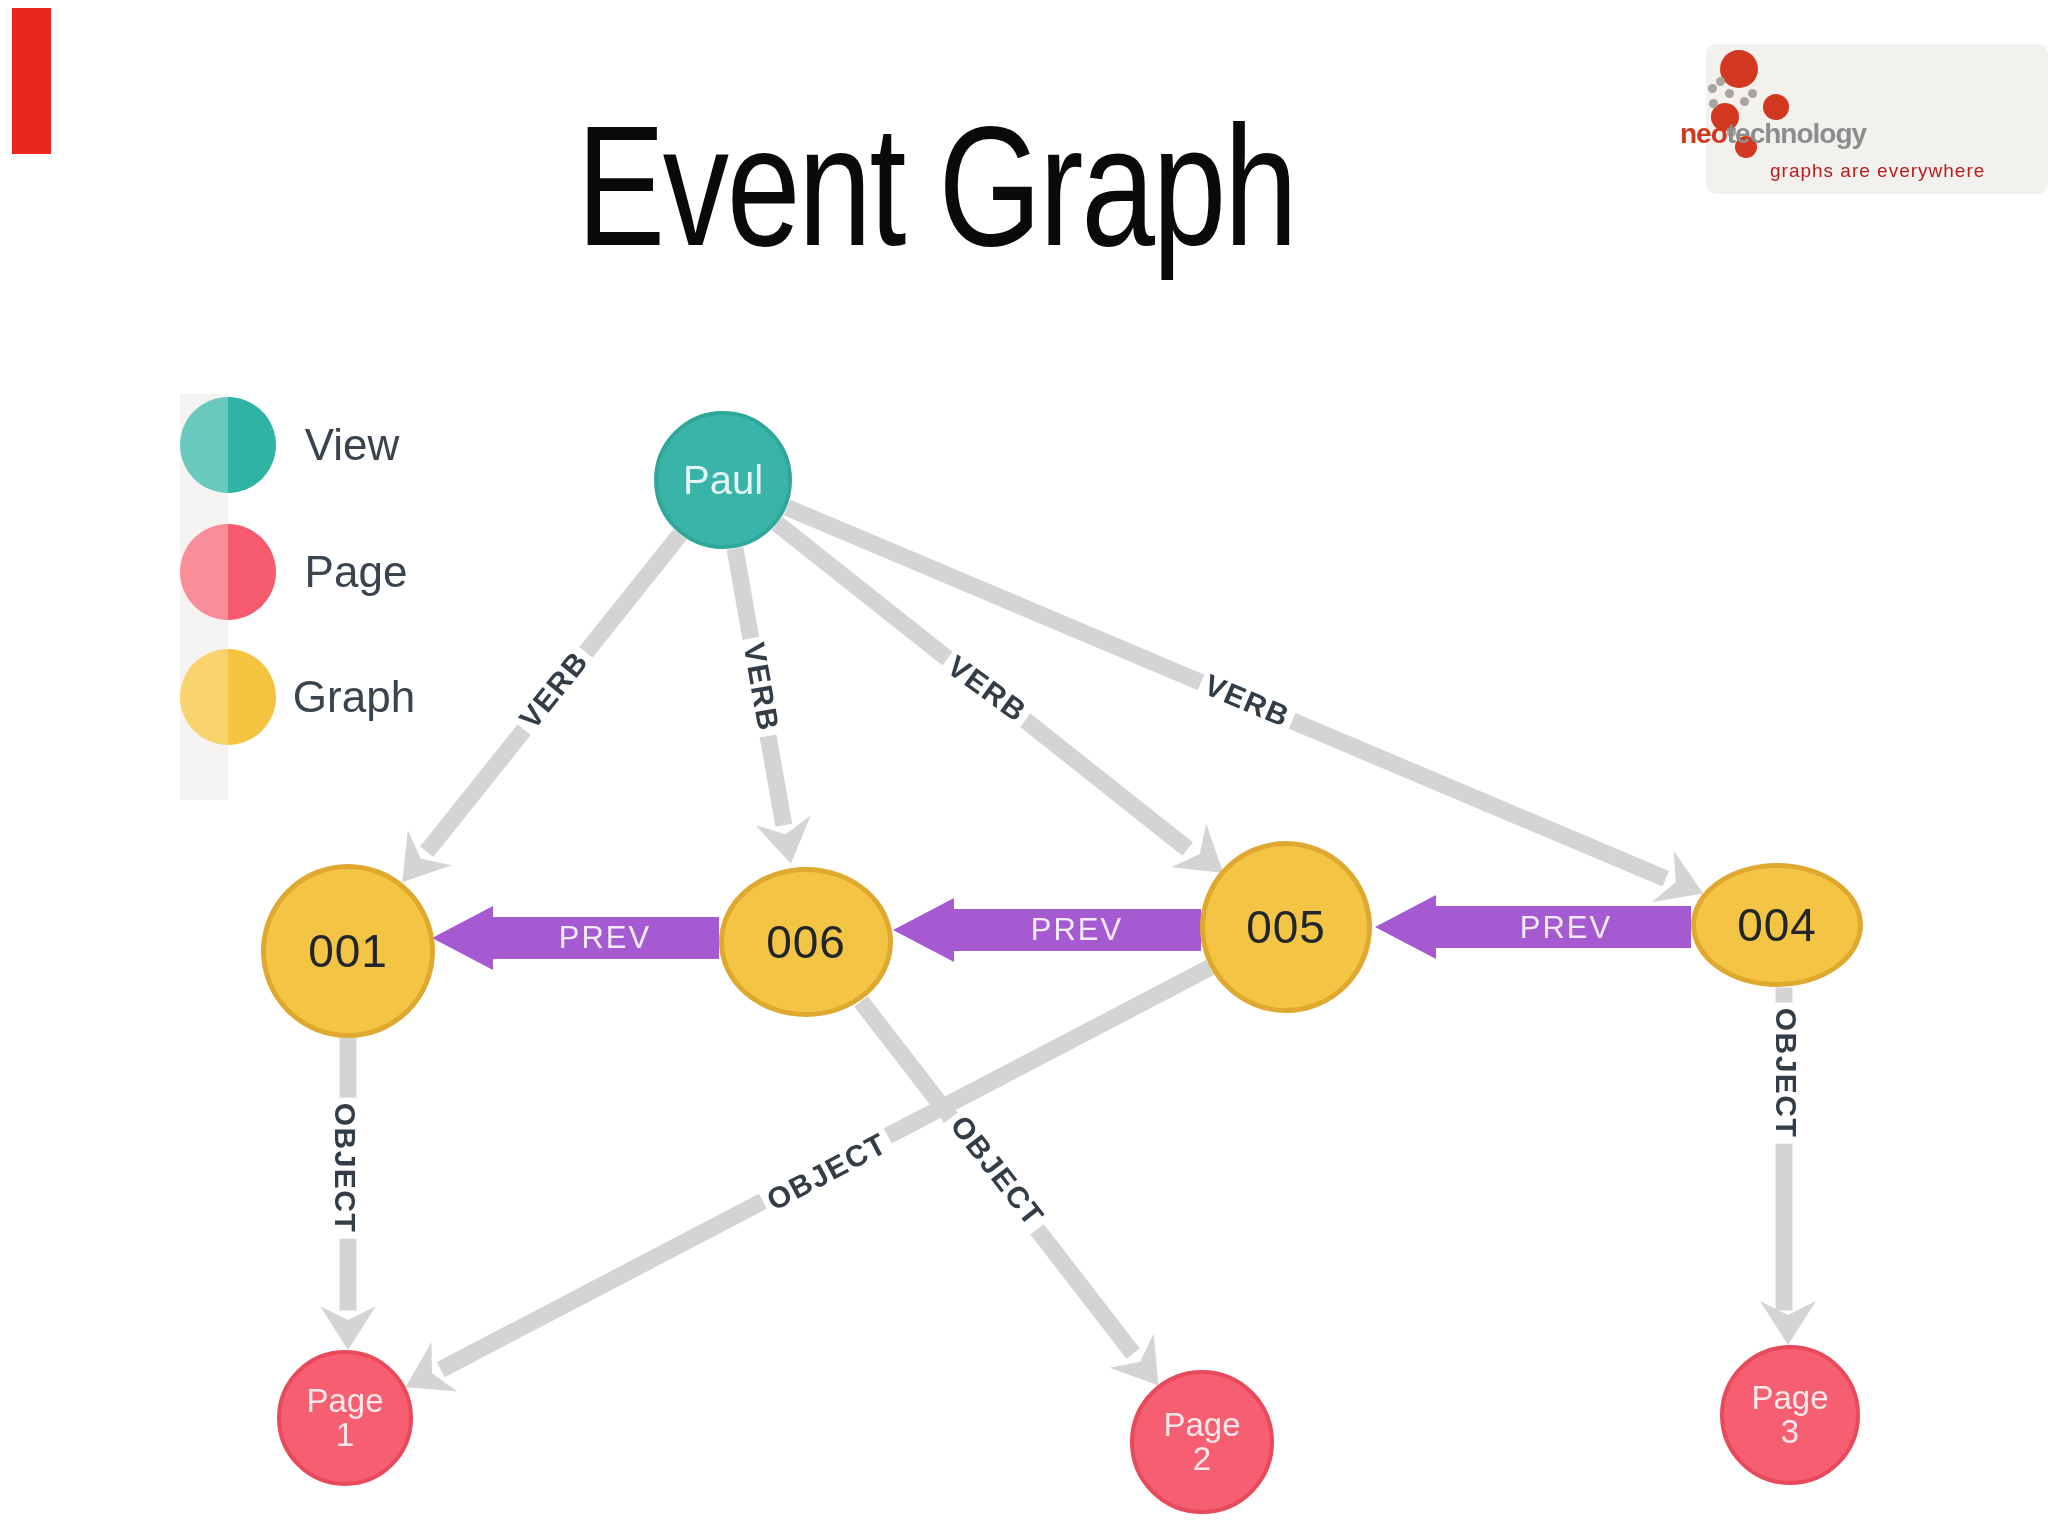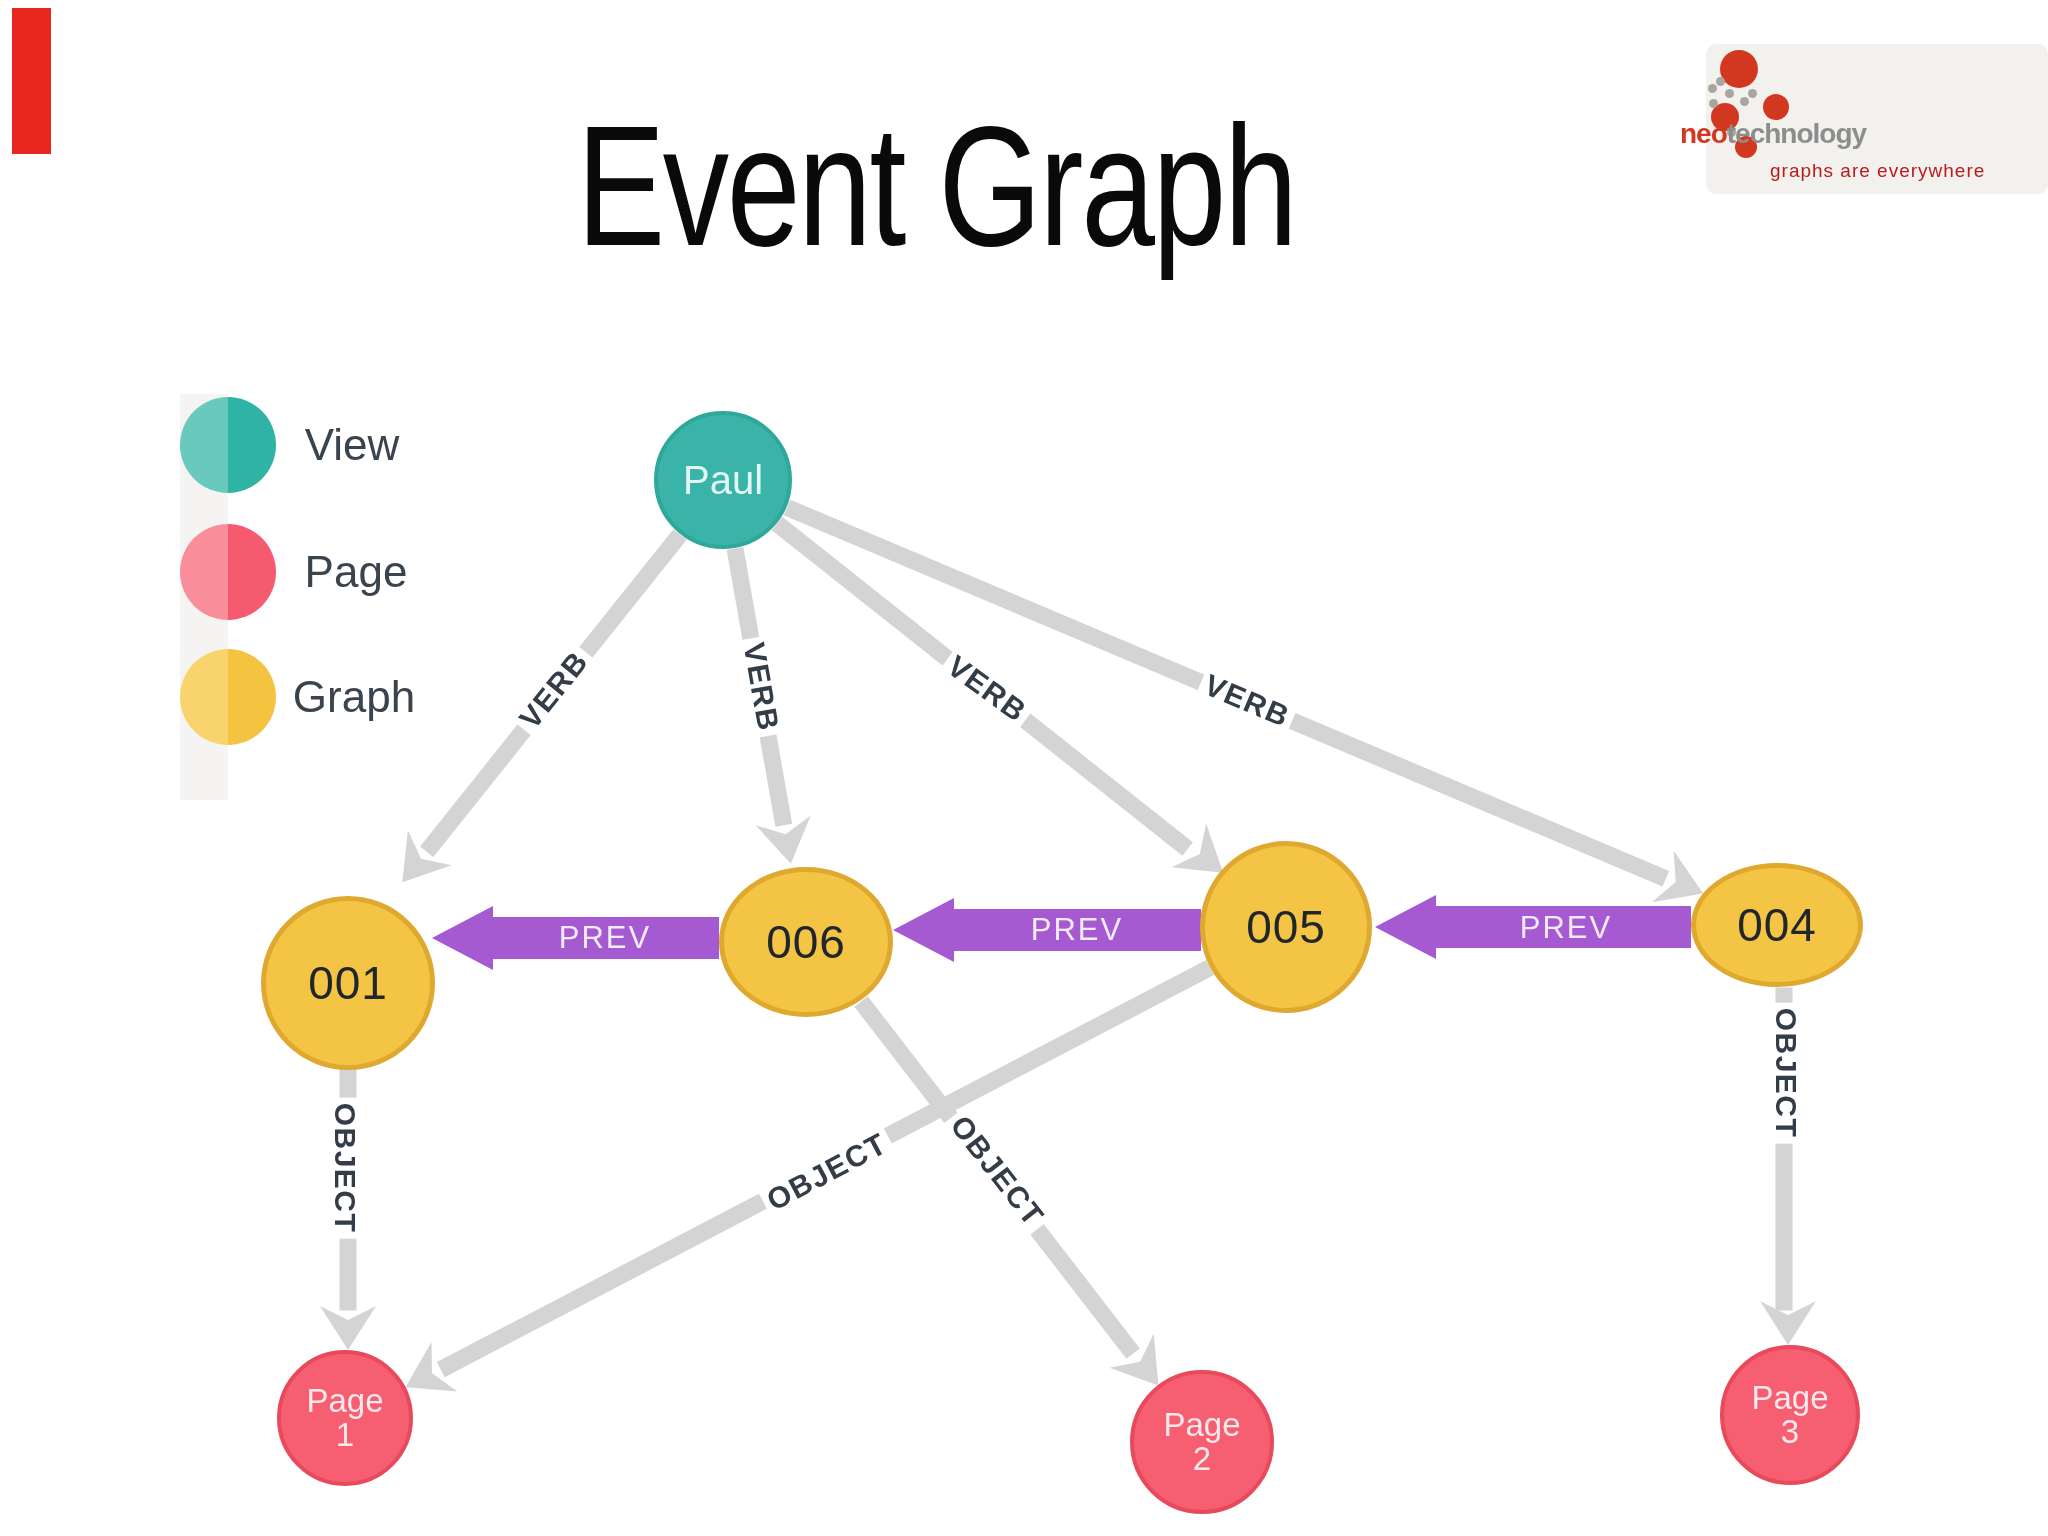--- a/index.html
+++ b/index.html
@@ -103,21 +103,21 @@
 <div class="abs elabel ctr" style="left:987px;top:689px;transform:translate(-50%,-50%) rotate(36deg);">VERB</div>
 <div class="abs elabel ctr" style="left:1247px;top:701px;transform:translate(-50%,-50%) rotate(23deg);">VERB</div>
 <div class="abs elabel ctr" style="left:345px;top:1168px;transform:translate(-50%,-50%) rotate(90deg);">OBJECT</div>
 <div class="abs elabel ctr" style="left:997px;top:1171px;transform:translate(-50%,-50%) rotate(52deg);">OBJECT</div>
 <div class="abs elabel ctr" style="left:827px;top:1172px;transform:translate(-50%,-50%) rotate(-28deg);">OBJECT</div>
 <div class="abs elabel ctr" style="left:1786px;top:1073px;transform:translate(-50%,-50%) rotate(90deg);">OBJECT</div>
 
 <div class="abs node node-user" style="left:654px;top:411px;width:138px;height:138px;">
   <span class="nlabel-user">Paul</span>
 </div>
-<div class="abs node node-view" style="left:261px;top:896px;width:174px;height:174px;">
+<div class="abs node node-view" style="left:261px;top:864px;width:174px;height:174px;">
   <span class="nlabel-view">001</span>
 </div>
 <div class="abs node node-view" style="left:719px;top:867px;width:174px;height:150px;">
   <span class="nlabel-view">006</span>
 </div>
 <div class="abs node node-view" style="left:1200px;top:841px;width:172px;height:172px;">
   <span class="nlabel-view">005</span>
 </div>
 <div class="abs node node-view" style="left:1691px;top:863px;width:172px;height:124px;">
   <span class="nlabel-view">004</span>

